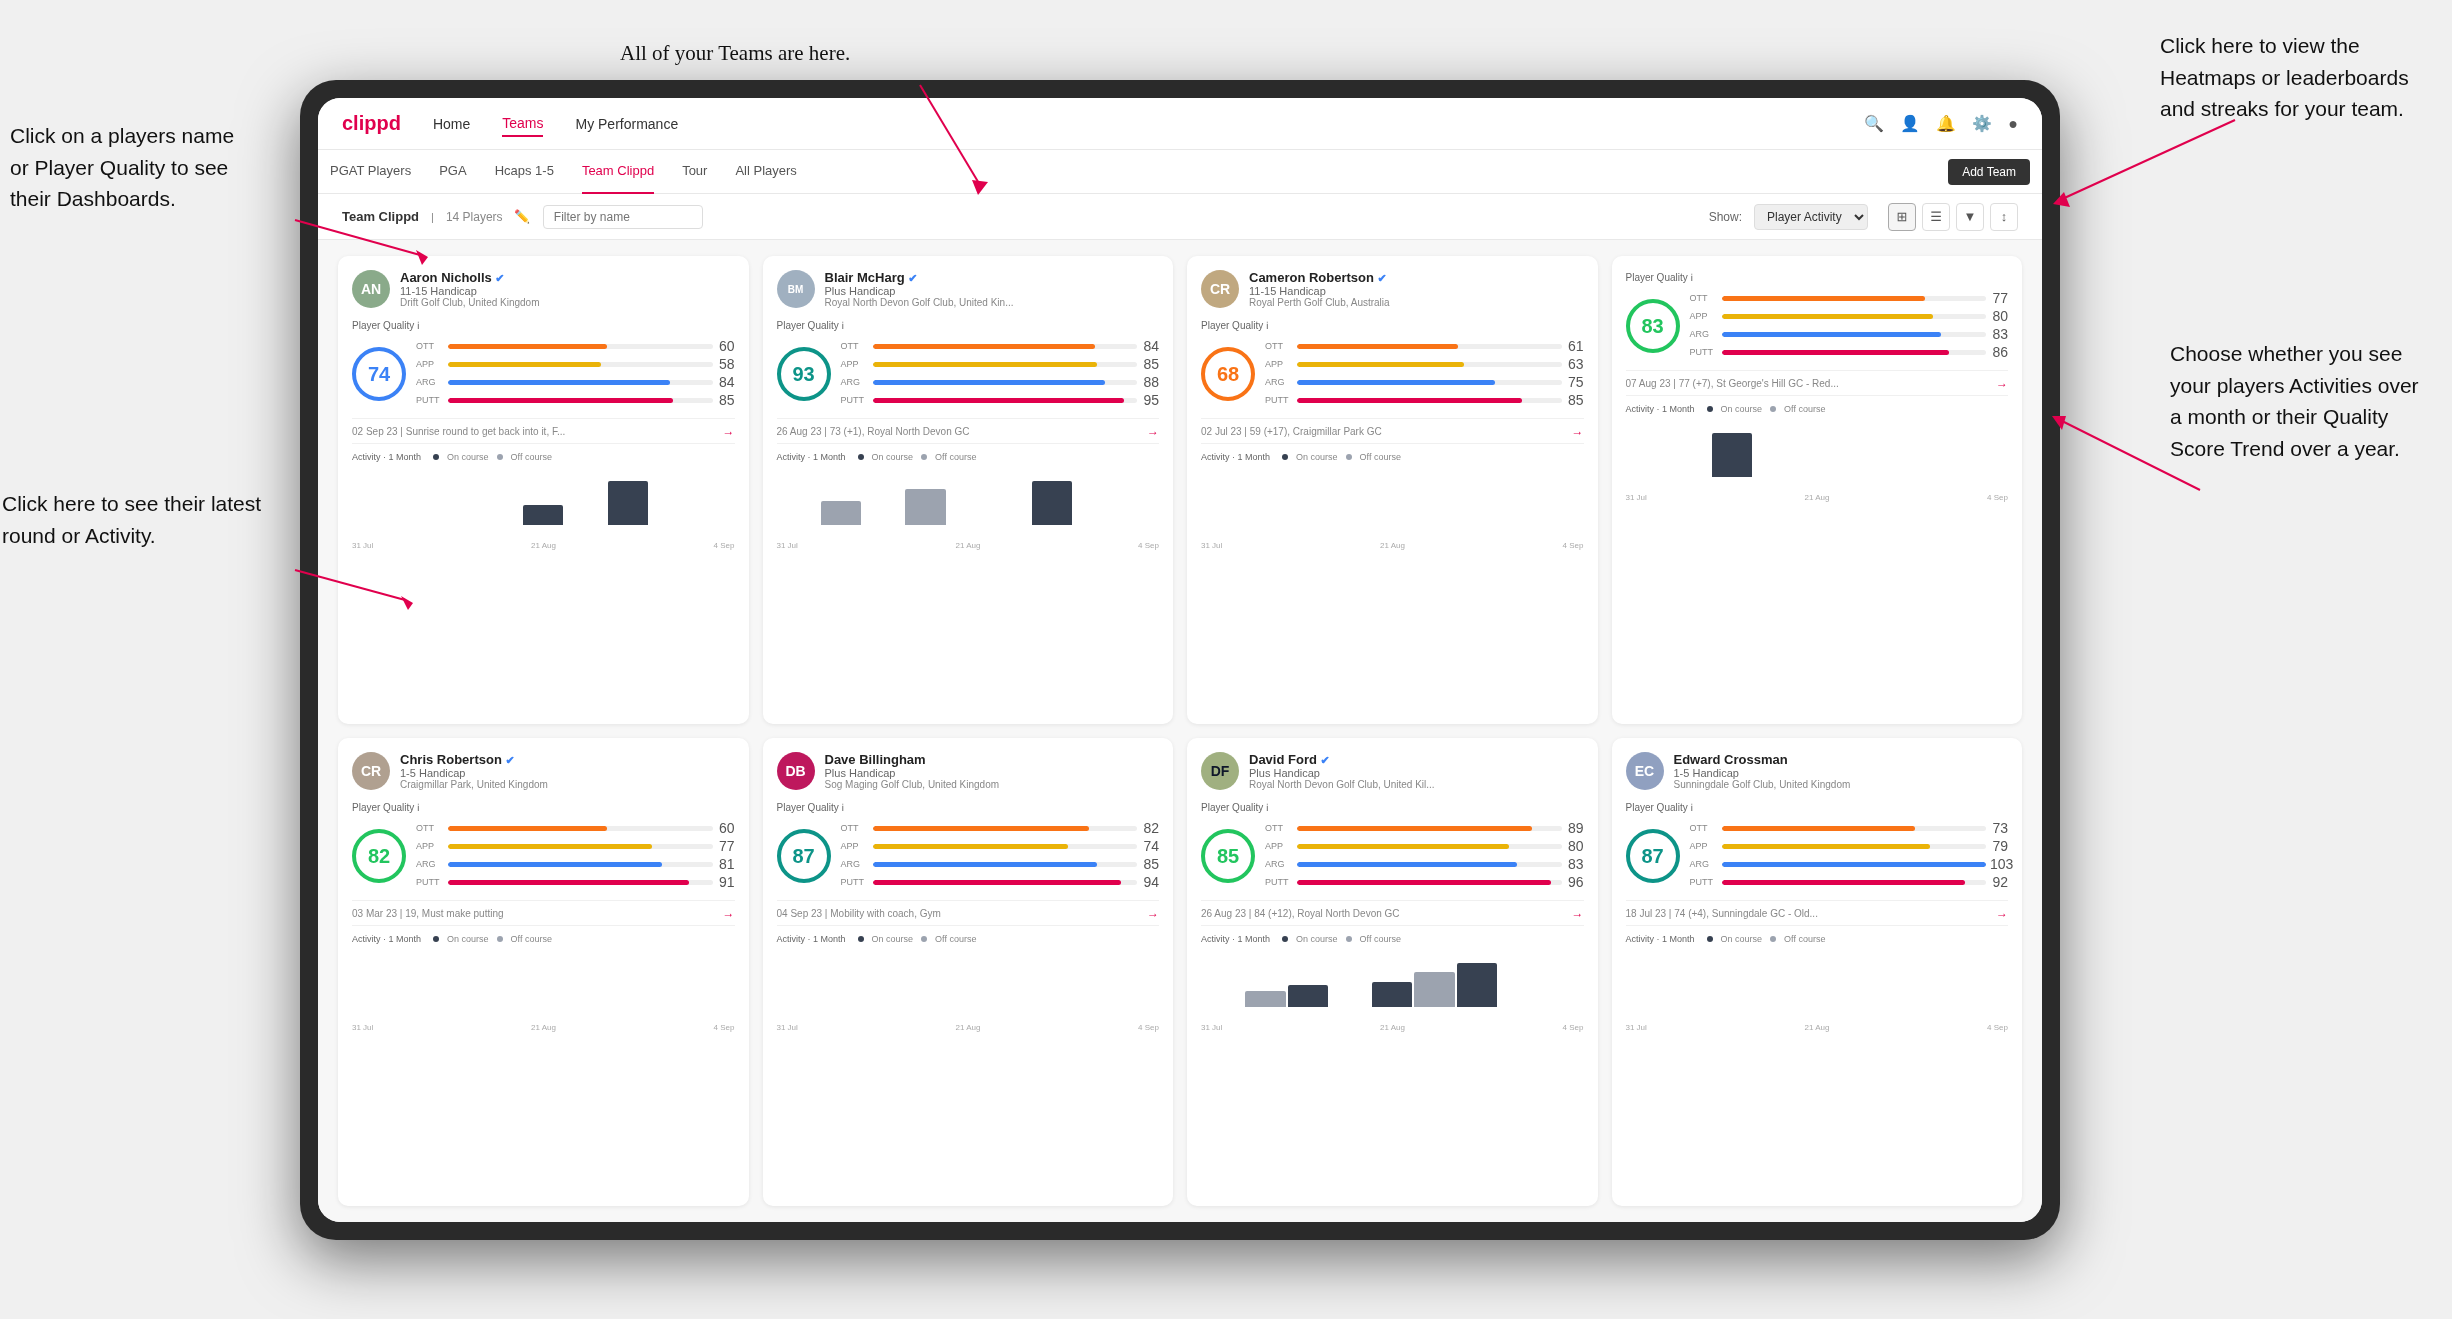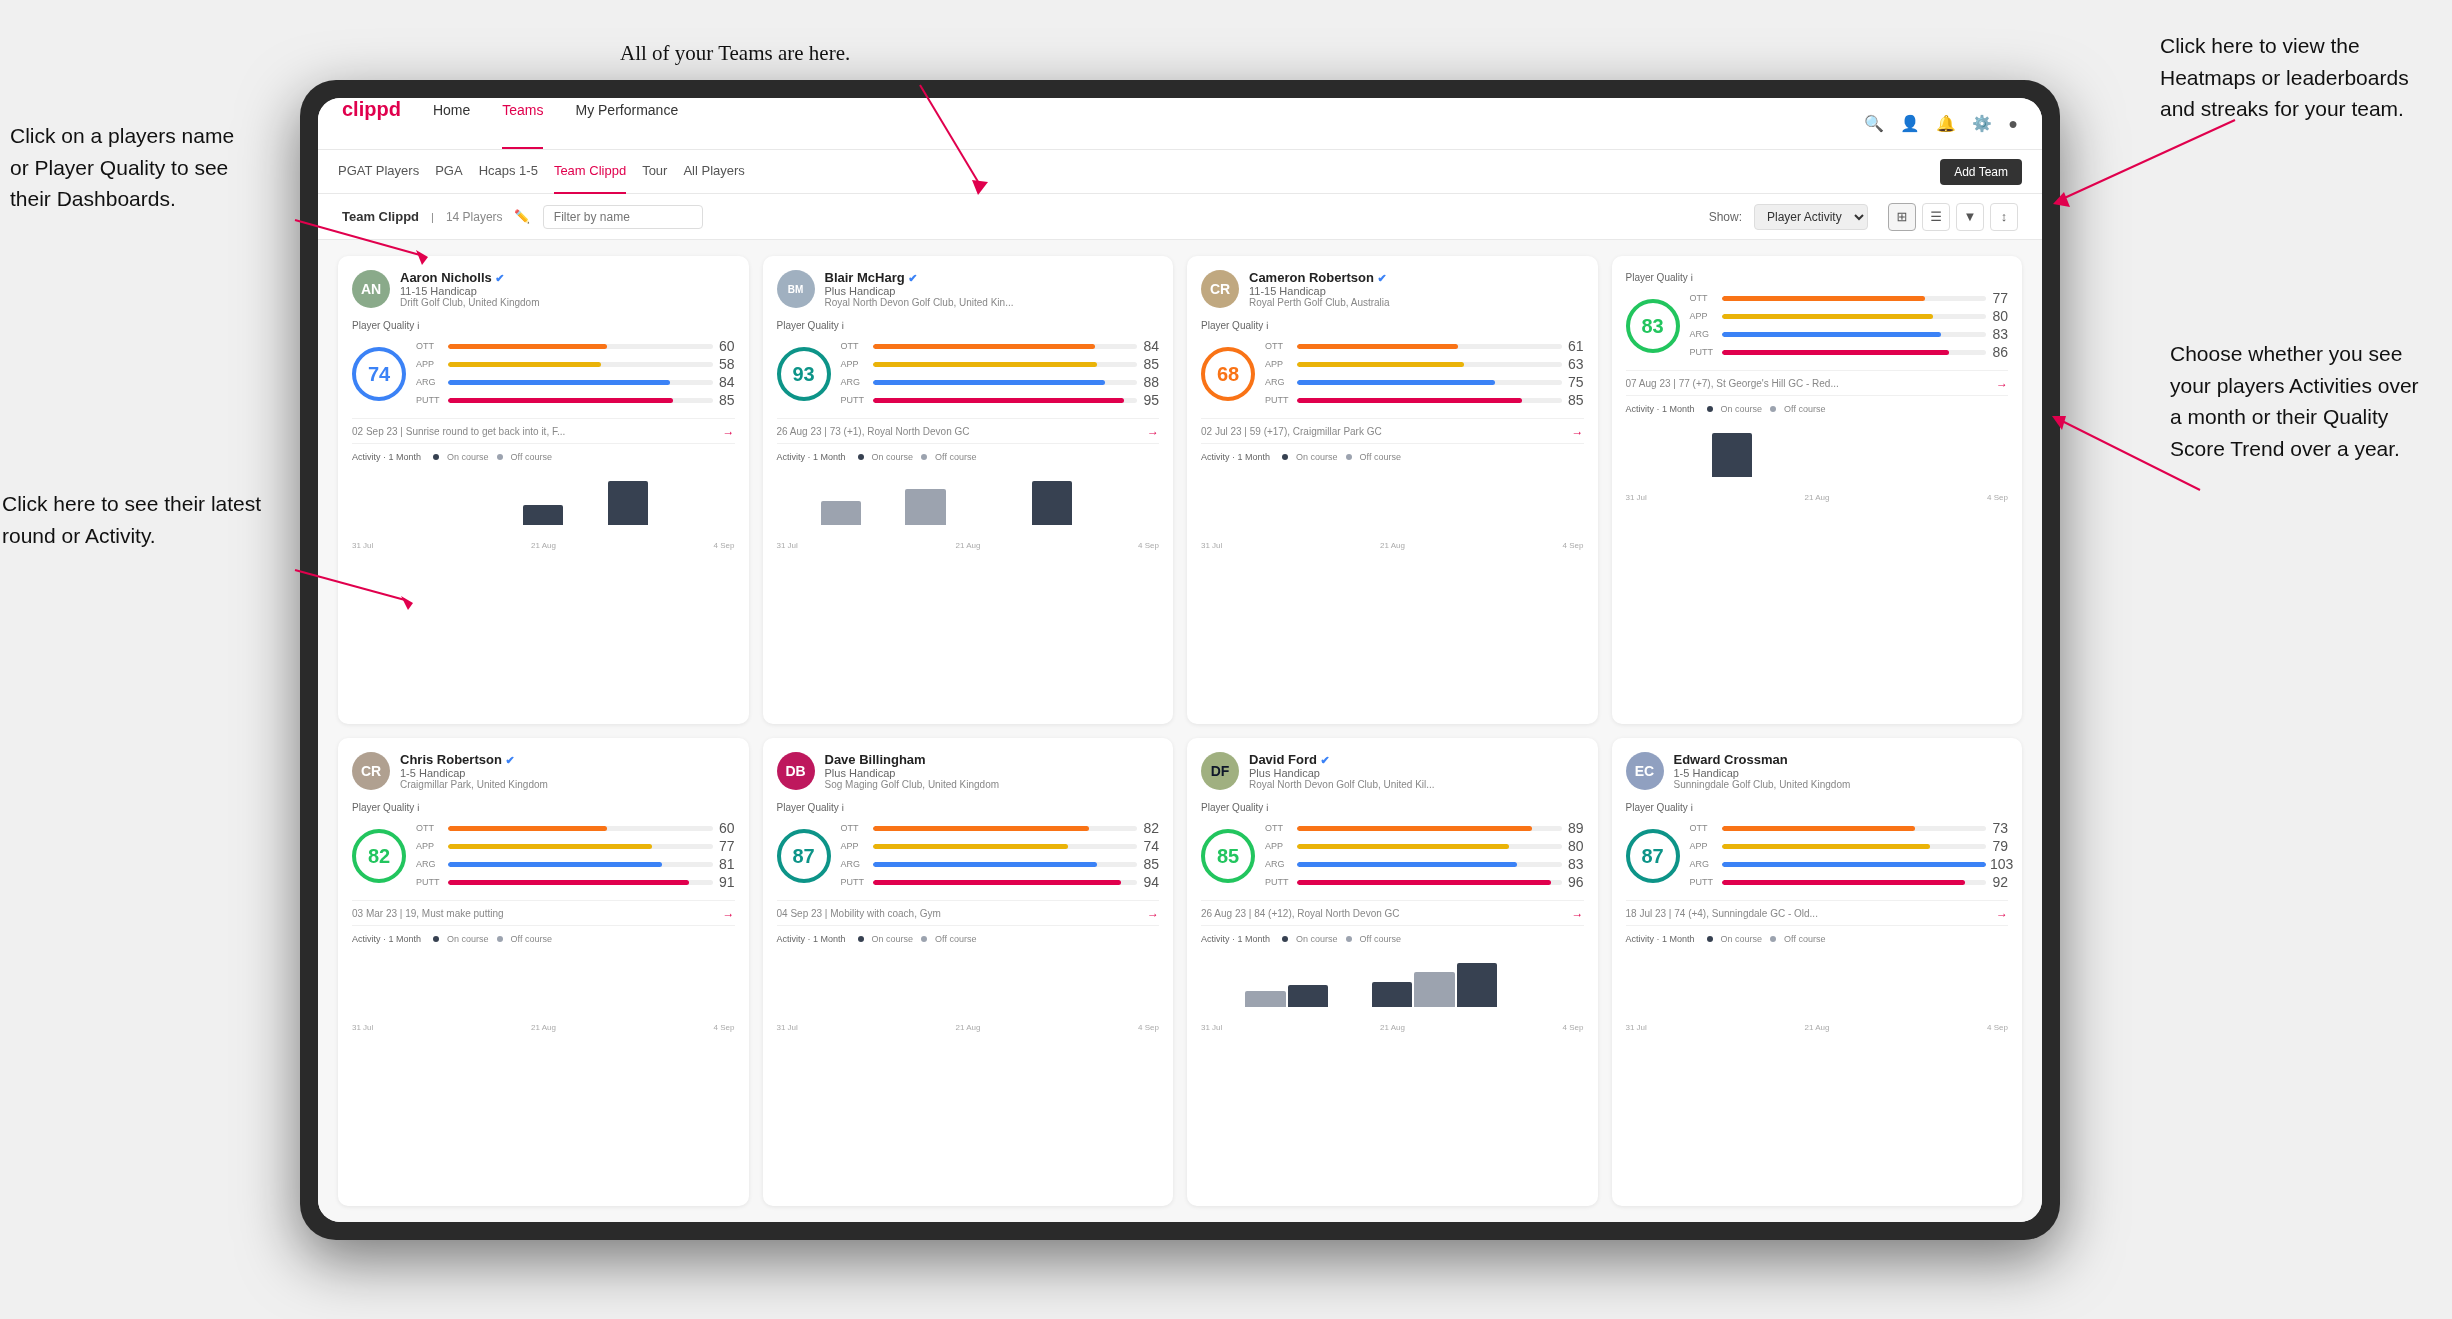--- a/index.html
+++ b/index.html
@@ -34,20 +34,21 @@
       flex-direction: column;
     }
 
     
     .nav-bar {
       background: #fff;
       border-bottom: 1px solid #e8e8e8;
       padding: 0 24px;
       height: 52px;
       display: flex;
+      align-items: center;
       gap: 32px;
       flex-shrink: 0;
     }
     .nav-logo {
       color: #e0004d;
       font-size: 20px;
       font-weight: 700;
     }
     .nav-item {
       font-size: 14px;
@@ -57,25 +58,25 @@
     }
     .nav-item.active { color: #e0004d; border-bottom: 2px solid #e0004d; }
     .nav-spacer { flex: 1; }
     .nav-icons { display: flex; gap: 16px; align-items: center; }
     .nav-icon { font-size: 16px; color: #555; cursor: pointer; }
 
     
     .sub-nav {
       background: #fff;
       border-bottom: 1px solid #e8e8e8;
-      padding: 0 20px;
+      padding: 0 12px;
       height: 44px;
       display: flex;
       align-items: center;
-      gap: 16px;
+      gap: 28px;
       flex-shrink: 0;
     }
     .sub-nav-item {
       font-size: 13px;
       color: #555;
       cursor: pointer;
       height: 44px;
       display: flex;
       align-items: center;
       border-bottom: 2px solid transparent;

